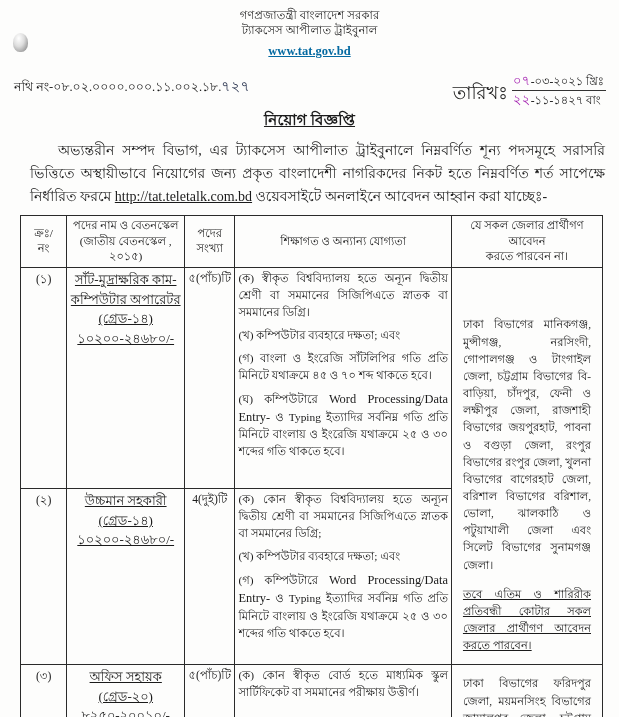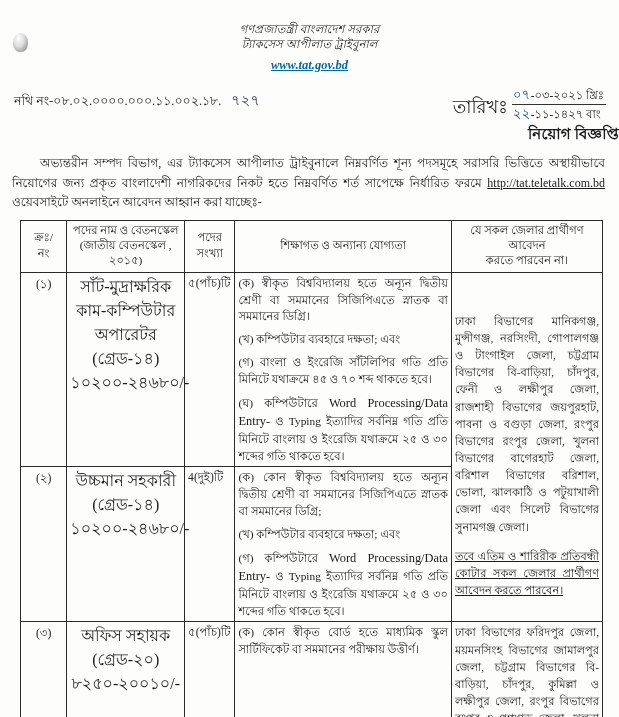--- a/index.html
+++ b/index.html
@@ -32,24 +32,23 @@
     top: 33px;
     width: 15px;
     height: 19px;
     border-radius: 50% 50% 45% 45%;
     background: radial-gradient(ellipse at 38% 28%, #ffffff 0%, #d8d8d8 42%, #9a9a9a 72%, #5d5d5d 100%);
     opacity: .85;
   }
 
   
   .header {
-    padding-top: 22px;
+    padding-top: 8px;
     text-align: center;
     line-height: 1.34;
-    font-style: italic;
   }
   .header .hline {
     font-size: 11.5px;
     letter-spacing: .1px;
     color: #232323;
   }
   .header .site {
     font-size: 12.5px;
     font-weight: bold;
     text-decoration: underline;
@@ -68,21 +67,21 @@
     position: absolute;
     left: 14px;
     top: 3px;
     font-size: 12.5px;
     white-space: nowrap;
   }
   .memo-no .hand {
     font-family: "DejaVu Sans", sans-serif;
     font-size: 14px;
     color: #16213f;
-    margin-left: 10px;
+    margin-left: 0;
     letter-spacing: .5px;
   }
   .memo-date {
     position: absolute;
     right: 13px;
     top: -2px;
     display: flex;
     align-items: center;
     gap: 4px;
   }
@@ -98,39 +97,40 @@
     font-size: 11.5px;
     white-space: nowrap;
     padding: 1px 2px 1px 1px;
     line-height: 1.25;
   }
   .memo-date .drow.top {
     border-bottom: 1px solid #333;
   }
   .memo-date .hand {
     font-family: "DejaVu Sans", sans-serif;
-    color: #0c4a6e;
+    color: #a21caf;
     font-size: 13px;
     letter-spacing: .4px;
   }
 
   
   .notice-title {
-    text-align: right;
+    text-align: center;
     font-size: 15px;
     font-weight: bold;
+    text-decoration: underline;
     margin-top: 2px;
     margin-bottom: 7px;
     letter-spacing: .2px;
   }
 
   
   .intro {
-    margin: 0 14px 0 12px;
-    font-size: 12px;
+    margin: 0 14px 0 30px;
+    font-size: 14px;
     line-height: 1.62;
     text-align: justify;
     text-justify: inter-word;
     text-indent: 28px;
   }
   .intro .url {
     text-decoration: underline;
     font-family: "Liberation Serif", serif;
   }
 
@@ -162,25 +162,27 @@
   .col-qual  { width: 215px; }
   .col-dist  { width: 150px; }
 
   td.c-sl {
     text-align: center;
     font-size: 11.8px;
     padding-top: 5px;
   }
   td.c-post {
     text-align: center;
-    font-size: 16px;
+    font-size: 13px;
     line-height: 1.5;
     padding-top: 5px;
+    text-decoration: underline;
   }
   td.c-count {
+    text-align: center;
     font-size: 11.6px;
     padding-top: 5px;
   }
   td.c-qual {
     font-size: 11.4px;
     line-height: 1.48;
     text-align: justify;
     padding: 4px 4px 3px 4px;
   }
   td.c-qual p {
@@ -191,21 +193,21 @@
     font-family: "Liberation Serif", serif;
     font-size: 12.4px;
   }
   td.c-dist {
     font-size: 11.3px;
     line-height: 1.52;
     text-align: justify;
     padding: 4px 5px 3px 5px;
   }
   td.c-dist p {
-    margin: 0;
+    margin: 8px;
   }
   td.c-dist p.gap {
     margin-top: 12px;
     text-decoration: underline;
   }
   .dist-pad-top { padding-top: 40px !important; }
 </style>
 </head>
 <body>
 

